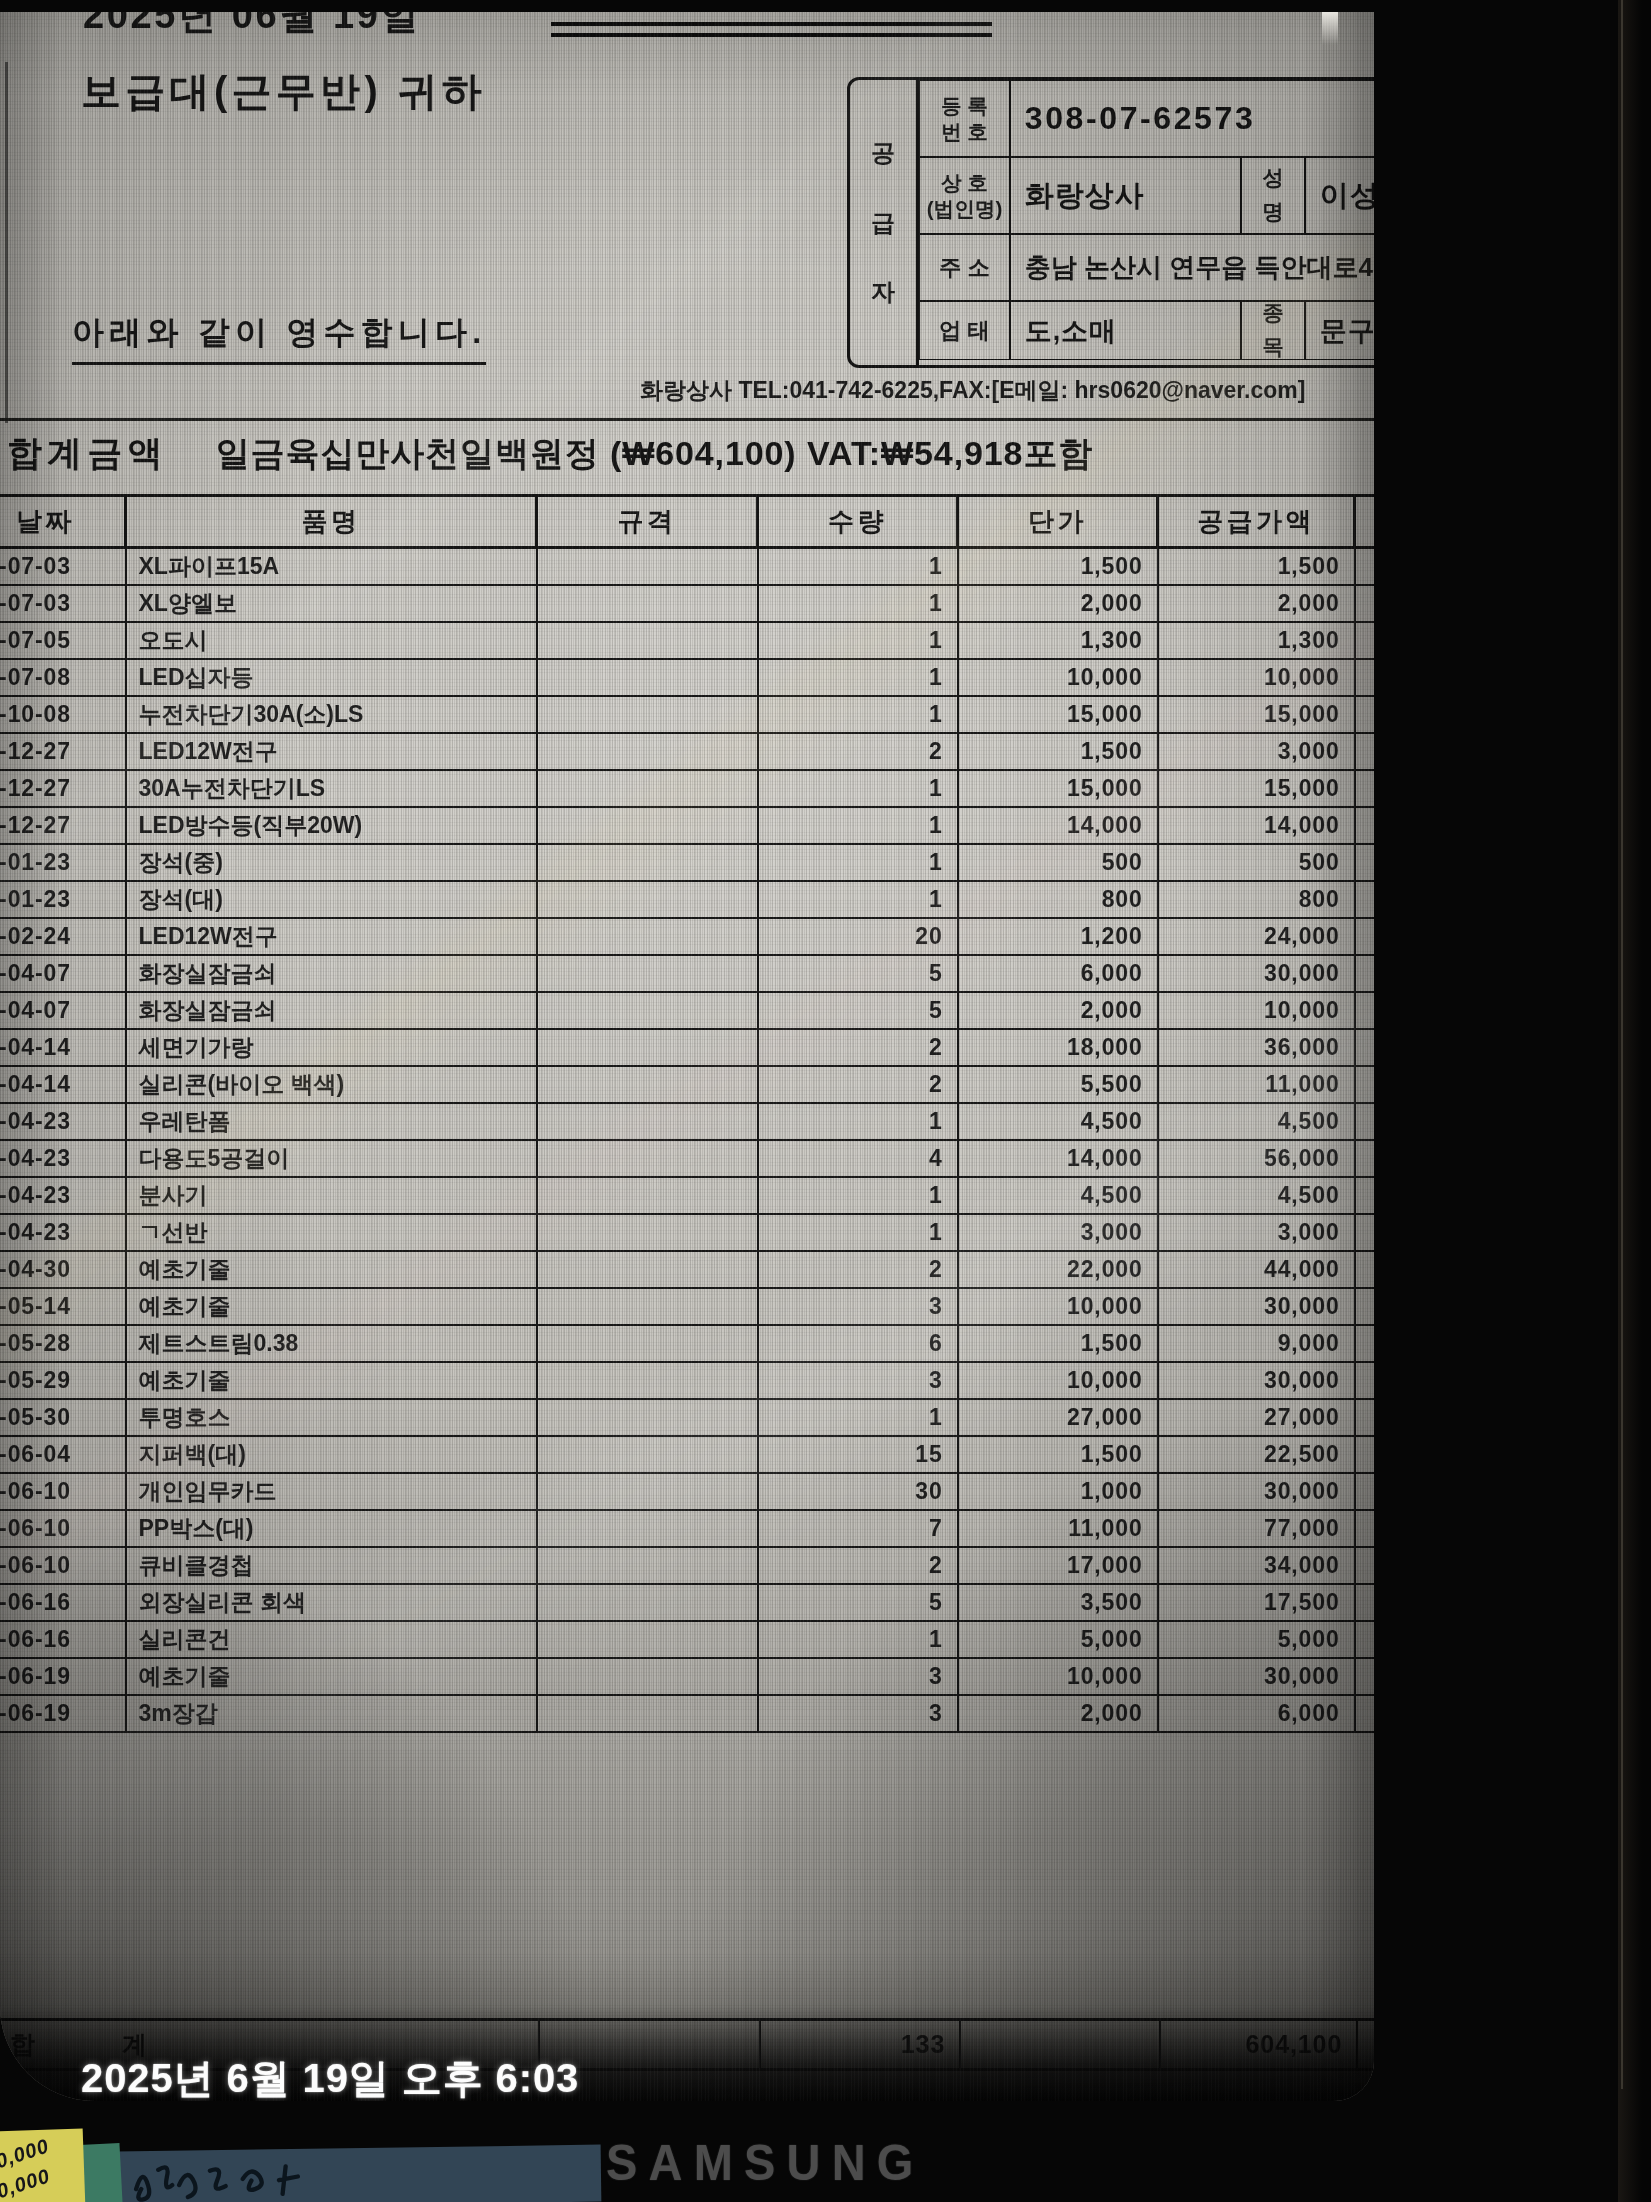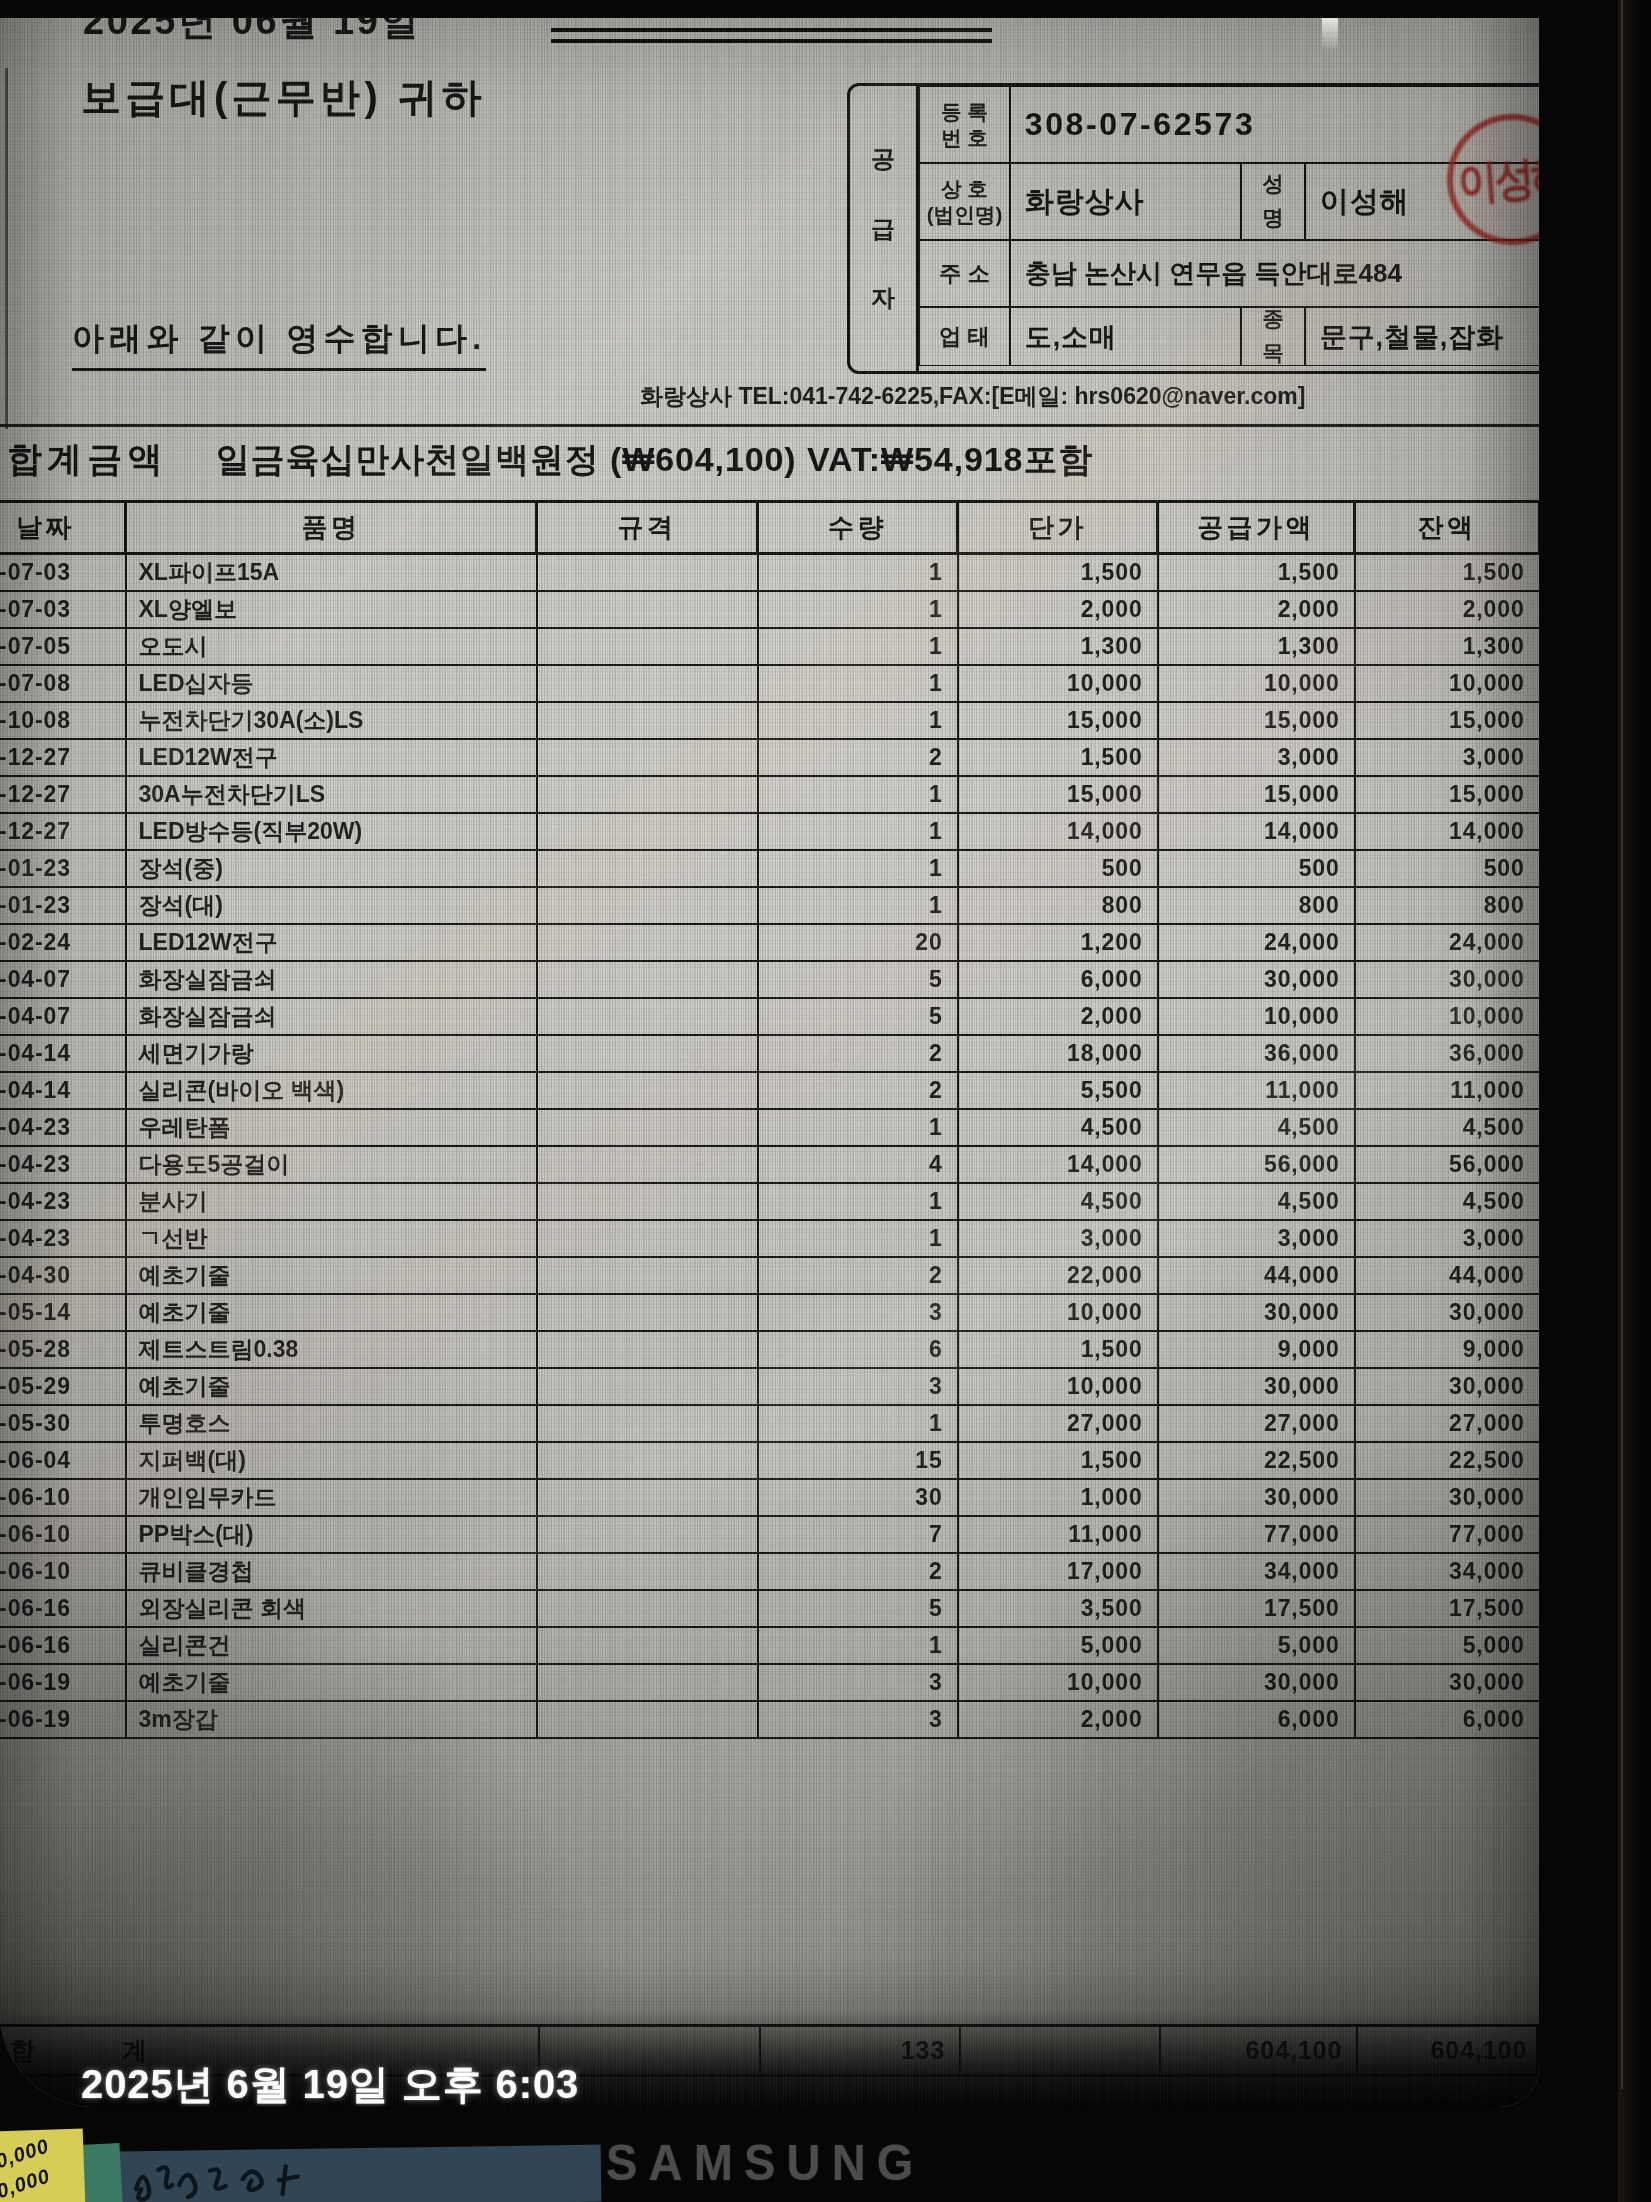--- a/index.html
+++ b/index.html
@@ -1,20 +1,20 @@
 <!DOCTYPE html>
 <html style="font-size:13.8px"><head>
 <meta charset="utf-8">
 <style>
   * { box-sizing: border-box; margin: 0; padding: 0; }
   html,body { width:1652px; height:2203px; overflow:hidden; background:#060606;
               font-family:"Liberation Sans","DejaVu Sans",sans-serif; }
 
   
-  .screen { position:absolute; left:0; top:18px; width:1539px; height:2089px; overflow:hidden;
+  .screen { position:absolute; left:0; top:12px; width:1374px; height:2089px; overflow:hidden;
             border-radius:0 0 40px 95px;
             background:
               radial-gradient(ellipse 65% 45% at 52% 34%, rgba(255,255,255,0.16), transparent 70%),
               linear-gradient(180deg,#c7c5bf 0%,#cccac4 38%,#c4c2bc 72%,#b4b2ac 92%,#95938c 100%); padding-left: 24px; }
   .texture { position:absolute; inset:0; pointer-events:none; z-index:40;
              background:
                repeating-linear-gradient(90deg, rgba(28,26,22,0.16) 0 0.9px, rgba(255,255,255,0.05) 0.9px 1.7px, rgba(28,26,22,0.09) 1.7px 2.6px, transparent 2.6px 3.4px),
                repeating-linear-gradient(0deg, rgba(0,0,0,0.045) 0 0.9px, transparent 0.9px 3.4px); }
   .vignette { position:absolute; inset:0; pointer-events:none; z-index:41;
               background:

